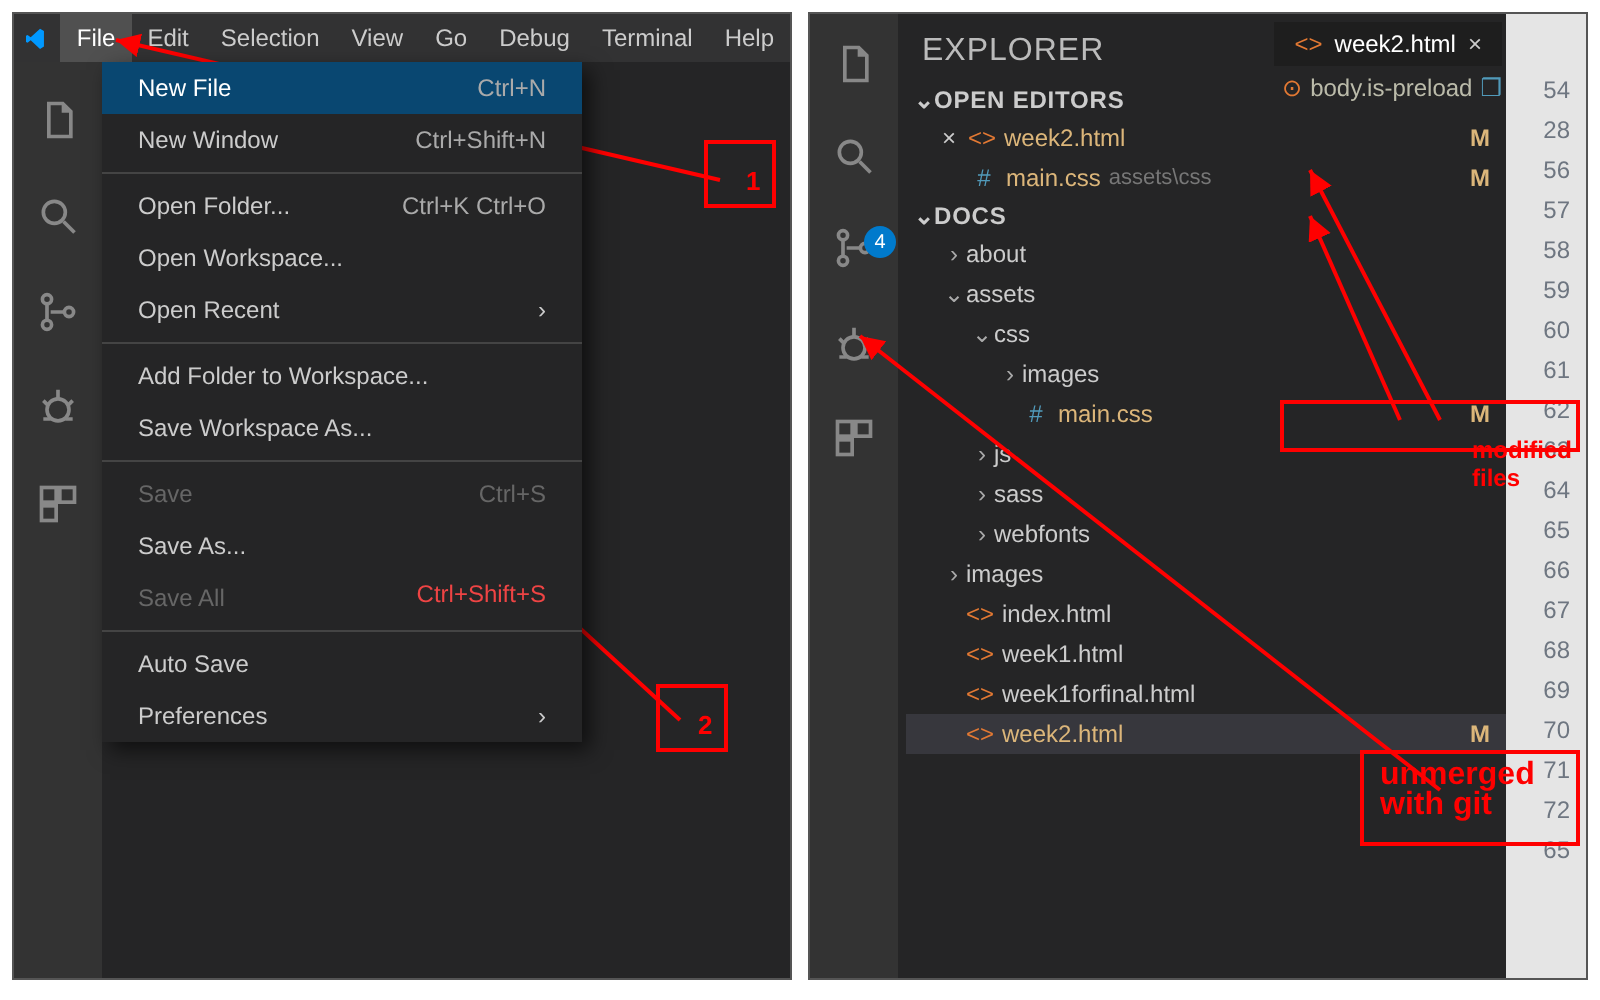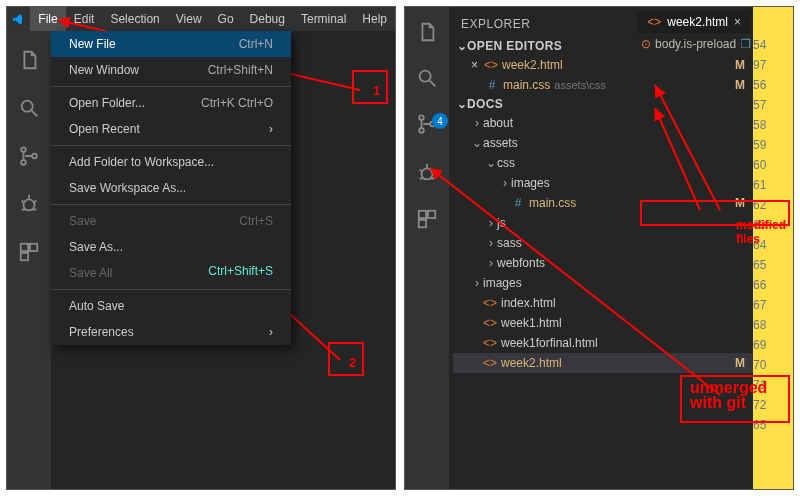--- a/index.html
+++ b/index.html
@@ -18,33 +18,33 @@
   .activity-icon { width: 22px; height: 22px; color: #888; }
   .dropdown { position: absolute; left: 44px; top: 24px; width: 240px; background: #252526; box-shadow: 4px 4px 10px rgba(0,0,0,0.6); z-index: 5; }
   .dd-item { display: flex; justify-content: space-between; align-items: center; height: 26px; padding: 0 18px; color: #ccc; }
   .dd-item.highlight { background: #094771; color: #fff; }
   .dd-item.disabled { color: #666; }
   .dd-sep { border-top: 1px solid #444; margin: 3px 0; }
 
   
   .right-body { display: flex; height: 100%; }
   .explorer { flex: 1; background: #252526; color: #bbb; display: flex; flex-direction: column; }
-  .exp-title { text-transform: uppercase; font-size: 12px; letter-spacing: 0.5px; padding: 10px 12px 6px 12px; color: #bbb; }
+  .exp-title { text-transform: uppercase; font-size: 16px; letter-spacing: 0.5px; padding: 10px 12px 6px 12px; color: #bbb; }
   .section-hdr { display: flex; align-items: center; padding: 2px 8px; font-size: 10px; font-weight: 600; letter-spacing: .4px; color: #ccc; }
   .section-hdr .caret { width: 10px; display:inline-block; }
   .tree { padding-left: 4px; }
   .row { display: flex; align-items: center; height: 20px; padding-right: 8px; color: #ccc; }
   .row .caret { width: 12px; text-align: center; color: #aaa; }
   .row .icon { width: 14px; margin-right: 4px; text-align: center; }
   .row.modified { color: #dcb67a; }
   .row .status { margin-left: auto; color: #dcb67a; font-weight: 600; }
   .row.active { background: #37373d; }
   .row .dim { color: #777; margin-left: 4px; font-size: 11px; }
   .pad1 { padding-left: 18px; } .pad2 { padding-left: 32px; } .pad3 { padding-left: 46px; }
-  .gutter { width: 40px; background: #fde047; color: #6e7681; text-align: left; padding: 28px 8px 0 0; line-height: 20px; }
+  .gutter { width: 40px; background: #e5e5e5; color: #6e7681; text-align: right; padding: 28px 8px 0 0; line-height: 20px; }
   .editor-tab { position: absolute; right: 42px; top: 4px; color: #fff; background: #1e1e1e; padding: 4px 10px; display:flex; align-items:center; gap:6px; }
   .breadcrumb { position:absolute; right: 42px; top: 30px; color: #bba; display:flex; align-items:center; gap:4px; }
   .icon-orange { color: #e37933; }
   .icon-blue { color: #519aba; }
   .close-x { color: #ccc; }
 
   
   .activitybar-r { width: 44px; background: #333333; display: flex; flex-direction: column; align-items: center; padding-top: 14px; gap: 24px; position: relative;}
   .badge { position:absolute; top: 0; left: 16px; background: #007acc; color:#fff; border-radius: 50%; width:16px; height:16px; font-size:10px; display:flex; align-items:center; justify-content:center; }
   .act-wrap { position: relative; }
@@ -104,38 +104,41 @@
         <div class="dd-item">
           <span>New Window</span>
           <span style="color: rgb(170, 170, 170);">Ctrl+Shift+N</span>
         </div>
         <div class="dd-sep"></div>
         <div class="dd-item">
           <span>Open Folder...</span>
           <span style="color: rgb(170, 170, 170);">Ctrl+K Ctrl+O</span>
         </div>
         <div class="dd-item">
+          <span>Open Workspace...</span>
+        </div>
+        <div class="dd-item">
           <span>Open Recent</span>
           <span style="color: rgb(204, 204, 204);">›</span>
         </div>
         <div class="dd-sep"></div>
         <div class="dd-item">
           <span>Add Folder to Workspace...</span>
         </div>
         <div class="dd-item">
           <span>Save Workspace As...</span>
         </div>
         <div class="dd-sep"></div>
         <div class="dd-item disabled">
           <span>Save</span>
           <span style="color: rgb(102, 102, 102);">Ctrl+S</span>
         </div>
         <div class="dd-item">
           <span>Save As...</span>
-          <span style="color: #5eead4; margin-top: 48px;">Ctrl+Shift+S</span>
+          <span style="color: #ef4444; margin-top: 48px;">Ctrl+Shift+S</span>
         </div>
         <div class="dd-item disabled">
           <span>Save All</span>
         </div>
         <div class="dd-sep"></div>
         <div class="dd-item">
           <span>Auto Save</span>
         </div>
         <div class="dd-item">
           <span>Preferences</span>
@@ -256,21 +259,21 @@
           <div class="row pad1 modified active">
             <span class="caret"></span>
             <span class="icon icon-orange">&lt;&gt;</span>
             <span>week2.html</span>
             <span class="status">M</span>
           </div>
         </div>
     </div>
     <div class="gutter" id="gutter">
         <div>54</div>
-        <div>97</div>
+        <div>28</div>
         <div>56</div>
         <div>57</div>
         <div>58</div>
         <div>59</div>
         <div>60</div>
         <div>61</div>
         <div>62</div>
         <div>63</div>
         <div>64</div>
         <div>65</div>

